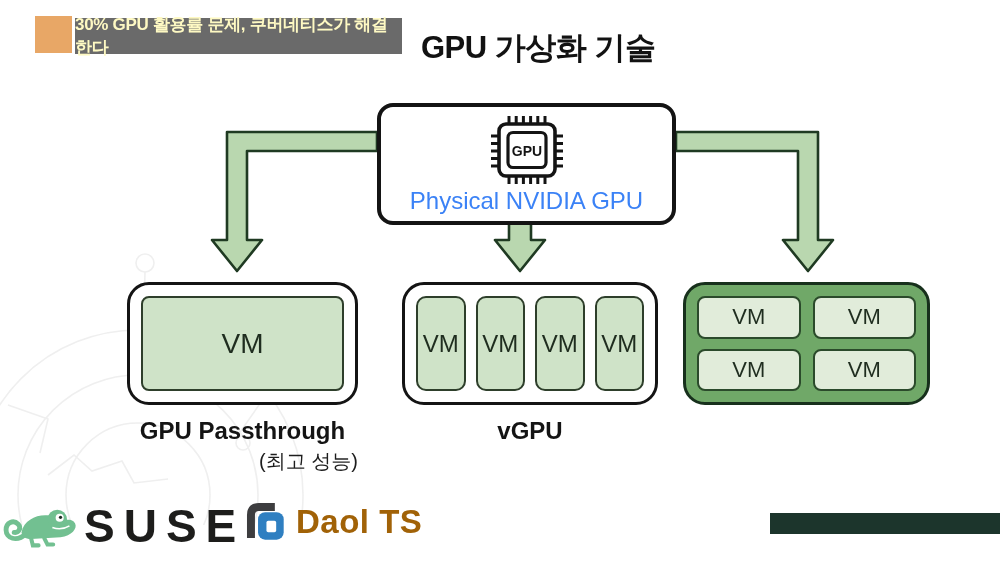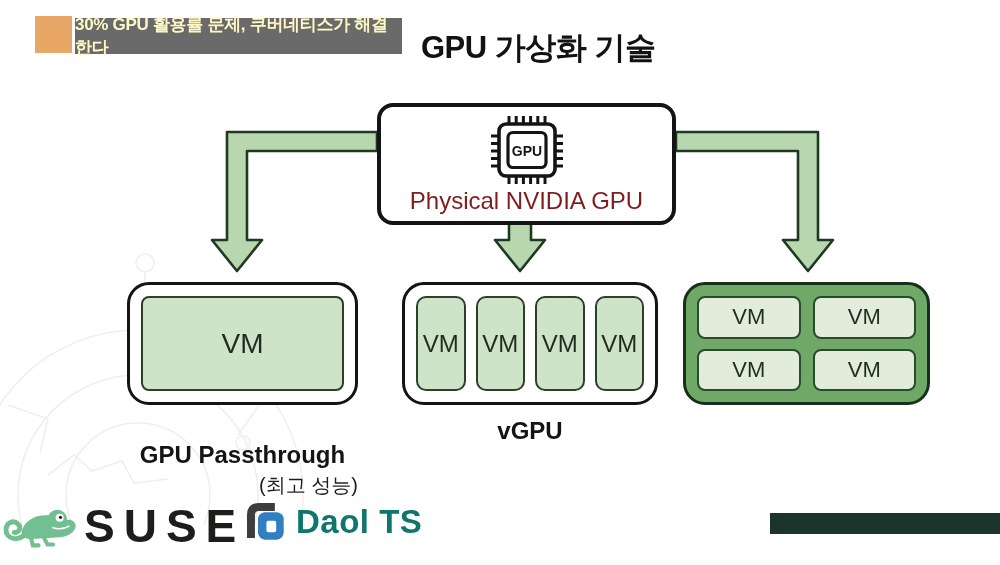--- a/index.html
+++ b/index.html
@@ -28,21 +28,21 @@
   
   .arrows { position:absolute; left:0; top:0; z-index:1; pointer-events:none; }
   .arrow { fill:#B9D7AF; stroke:#1F3A22; stroke-width:2.6; stroke-linejoin:round; }
 
   
   .gpu-box {
     position:absolute; left:377px; top:83px; width:299px; height:122px; box-sizing:border-box;
     background:#fff; border:4px solid #141414; border-radius:16px; z-index:2;
     display:flex; flex-direction:column; align-items:center; justify-content:center;margin-top:20px;
   }
-  .gpu-label { font-size:24px; color:#7f1d1d; margin-top:1px; }
+  .gpu-label { font-size:24px; color:#3b82f6; margin-top:1px; }
 
   
   .opt-box { position:absolute; top:282px; height:123px; box-sizing:border-box; border-radius:22px; z-index:2; }
   .box-passthrough { left:127px; width:231px; background:#fff; border:3.5px solid #141414; padding:11px; }
   .vm-single {
     width:100%; height:100%; box-sizing:border-box; background:#CFE3C8;
     border:2.5px solid #2E3F2B; border-radius:8px;
     display:flex; align-items:center; justify-content:center; font-size:28px; color:#1F2D1F;
   }
   .box-vgpu { left:402px; width:256px; background:#fff; border:3.5px solid #141414; padding:11px; display:flex; gap:10px; }
@@ -54,36 +54,36 @@
     left:683px; width:247px; background:#70A868; border:3.5px solid #17301C; padding:11px;
     display:grid; grid-template-columns:1fr 1fr; gap:10px 12px;
   }
   .vm-cell {
     box-sizing:border-box; background:#E1ECDA; border:2.5px solid #2B4A2B; border-radius:8px;
     display:flex; align-items:center; justify-content:center; font-size:22px; color:#1F2D1F;
   }
 
   
   .opt-label { position:absolute; top:417px; text-align:center; z-index:2; }
-  .lbl-passthrough { left:127px; width:231px;margin-top:24px; }
+  .lbl-passthrough { left:127px; width:231px; }
   .lbl-vgpu { left:402px; width:256px; }
   .lbl-mig { left:683px; width:247px; }
   .opt-name { font-size:24px; font-weight:800; color:#141414; line-height:1.15; }
   .opt-sub  { font-size:20px; color:#1d1d1d; margin-top:3px;text-align:right; }
 
   
   .suse-icon { position:absolute; left:2px; top:492px; z-index:2; }
   .suse-text {
     position:absolute; left:84px; top:499px; z-index:2;
     font-size:46px; font-weight:600; letter-spacing:9px; color:#1D1D1B;
   }
   .daol-icon { position:absolute; left:243px; top:499px; z-index:2; }
   .daol-text {
     position:absolute; left:296px; top:503px; z-index:2;
-    font-size:33px; font-weight:700; letter-spacing:0.5px; color:#0f766e;
+    font-size:33px; font-weight:700; letter-spacing:0.5px; color:#a16207;
   }
   .footer-bar { position:absolute; left:770px; top:513px; width:230px; height:21px; background:#1C352C; z-index:2; }
 </style>
 </head>
 <body>
 
 <div class="slide">
 
   <svg class="watermark" width="480" height="300" viewBox="0 0 480 300">
     <g fill="none" stroke="#E2E2E2" stroke-width="1.6">

